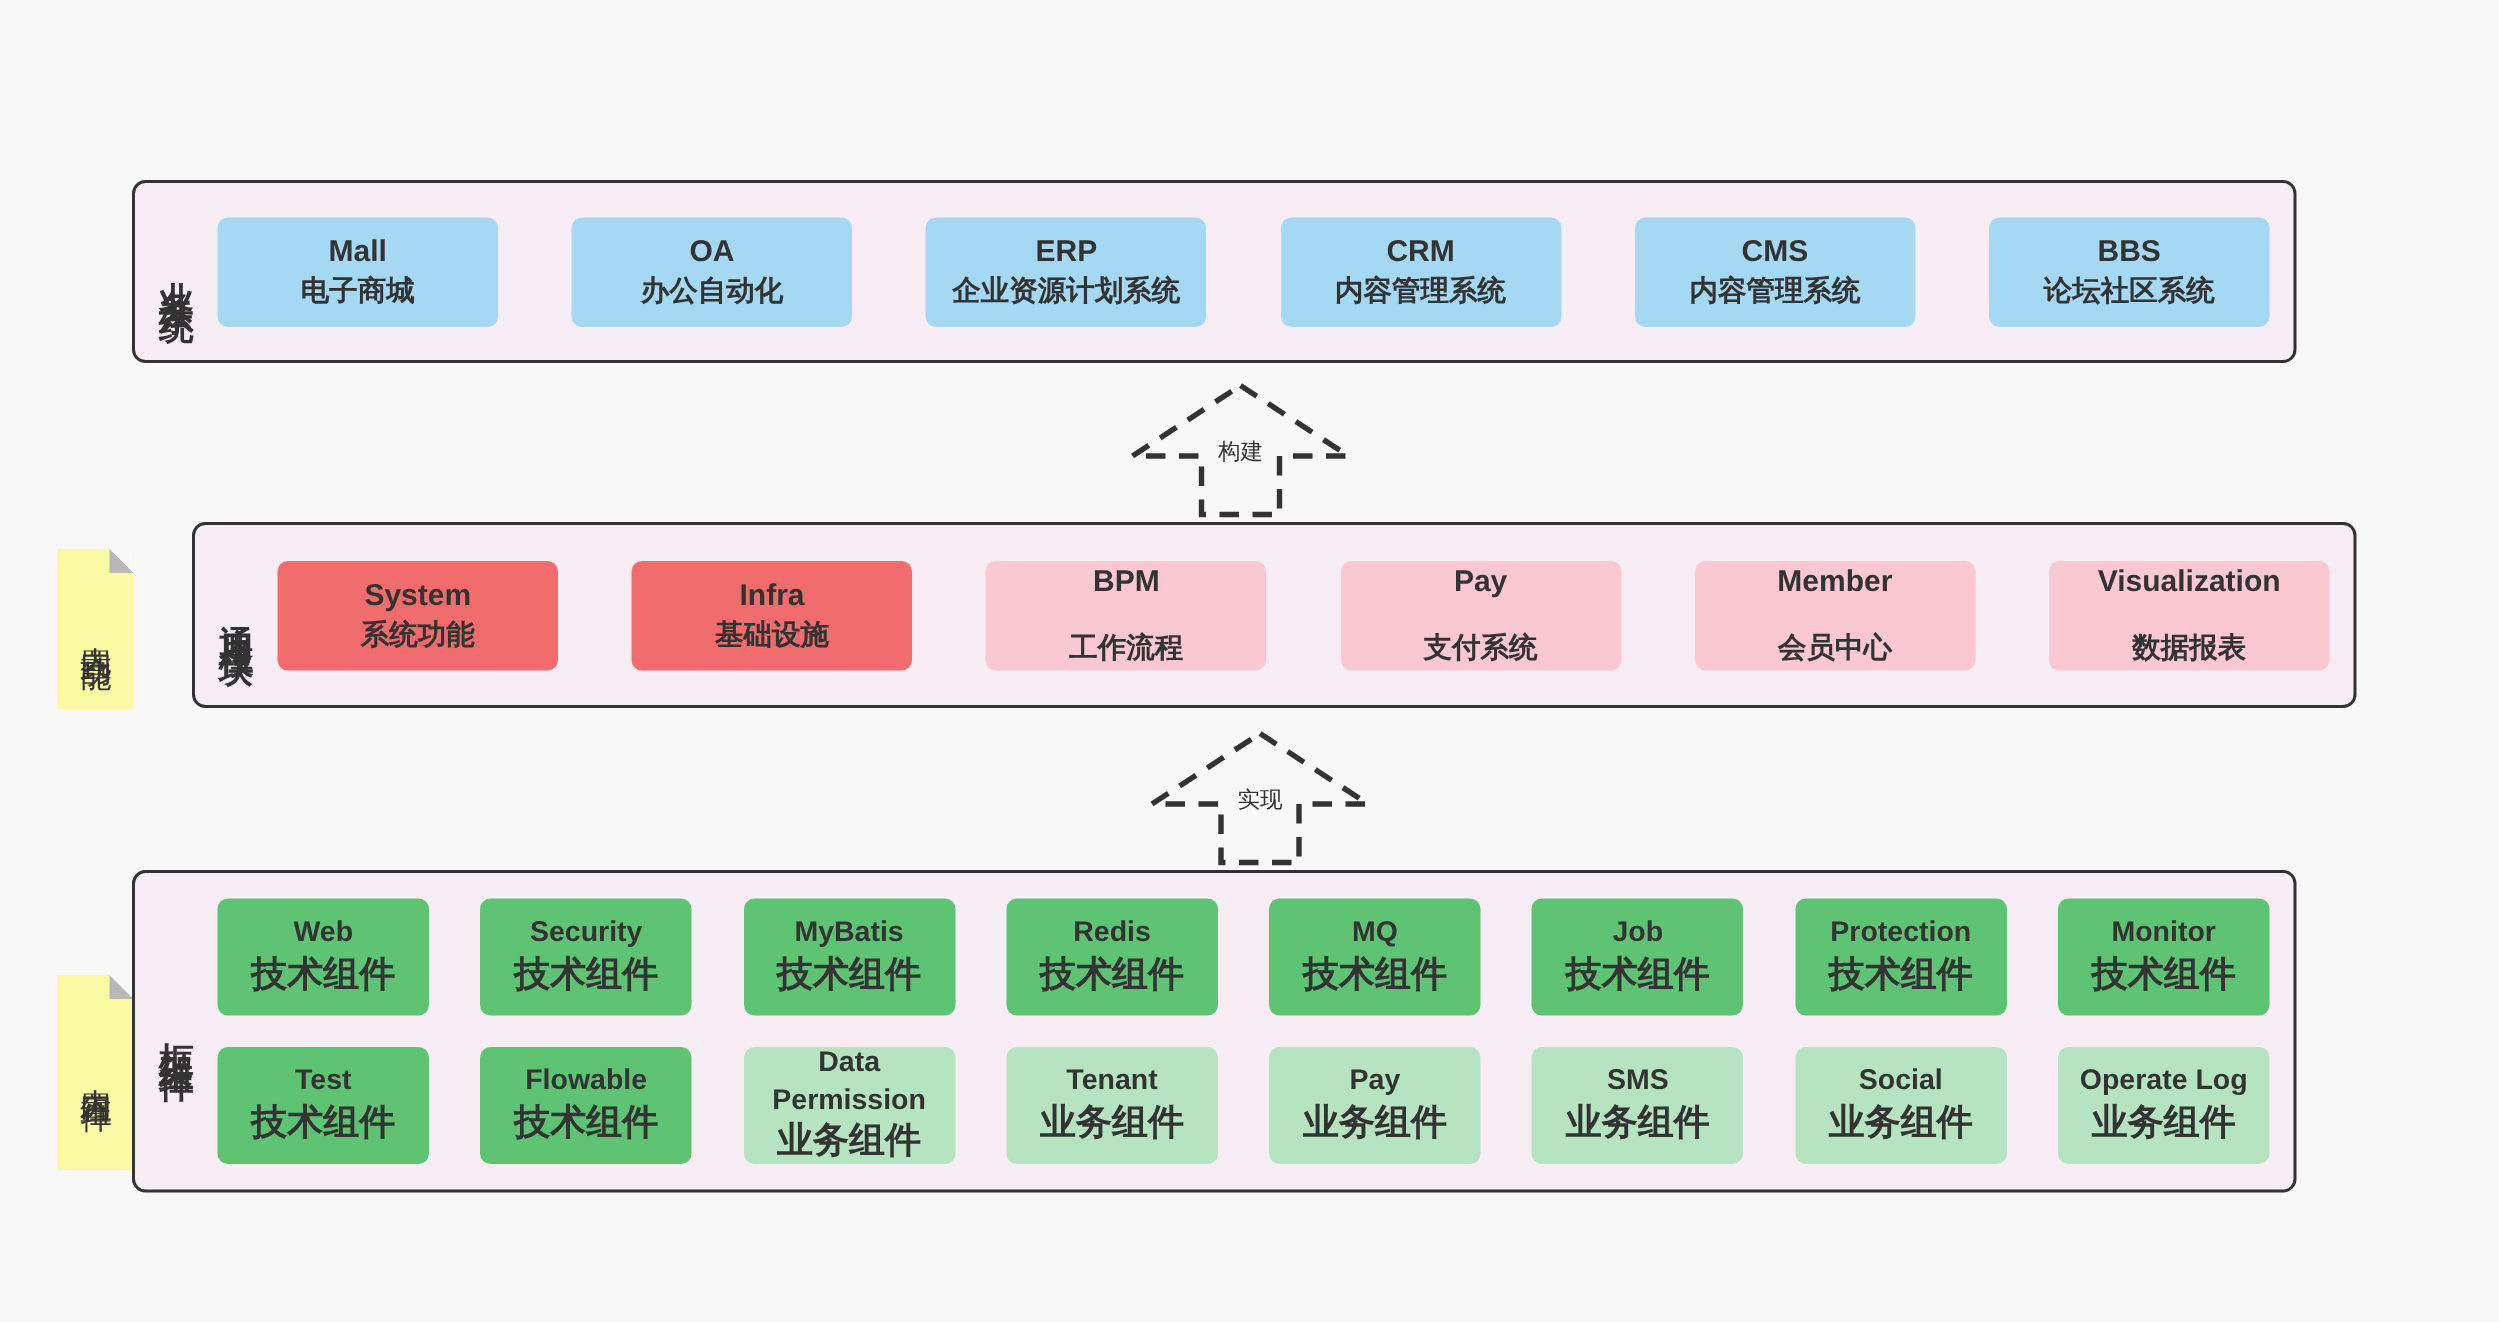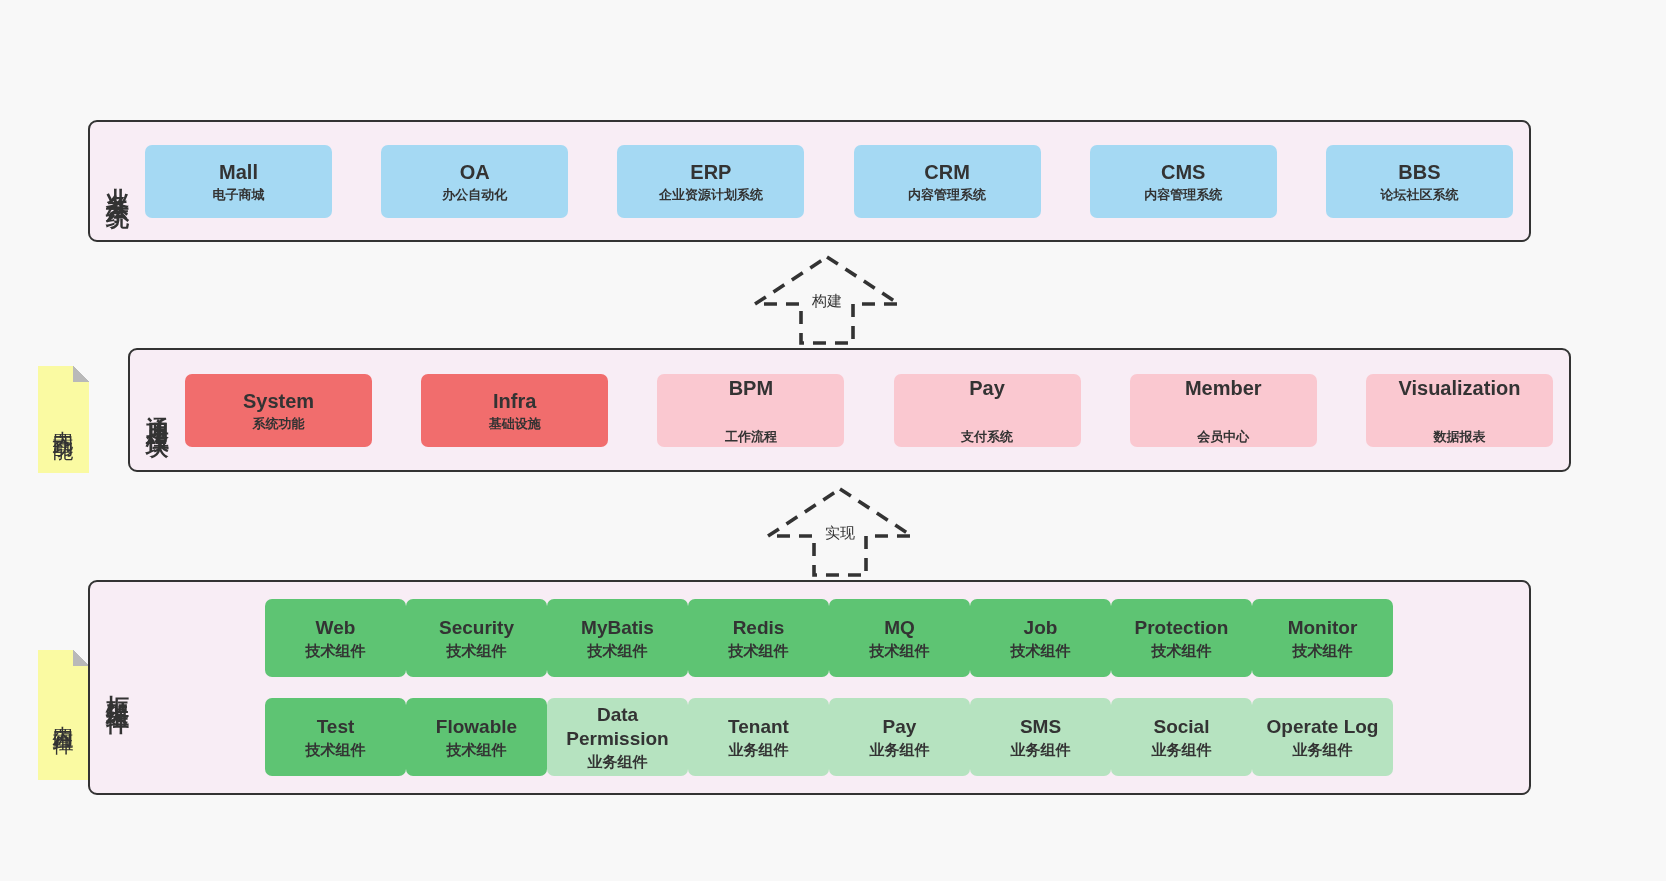--- a/index.html
+++ b/index.html
@@ -16,31 +16,31 @@
   .panel-modules   { top:348px; height:120px;margin-left:40px; }
   .panel-framework { top:580px; height:211px; }
 
   .label-zone { width:55px; display:flex; justify-content:center; align-items:center; align-self:stretch; }
   .vtext {
     writing-mode: vertical-rl; text-orientation: upright;
     font-size:23px; letter-spacing:6px; color:#333; line-height:1;
   }
   .boxes-zone { flex:1; display:flex; justify-content:space-between; align-items:center; padding-right:16px; }
   .rows-zone  { flex:1; display:flex; flex-direction:column; gap:21px; padding:11px 16px 11px 0; }
-  .rows-zone .boxes-zone { padding-right:0;justify-content:center; }
+  .rows-zone .boxes-zone { padding-right:0; }
 
   
   .box {
     border-radius:7px; display:flex; flex-direction:column; justify-content:center;
     align-items:center; text-align:center; line-height:1.4; font-size:20px; color:#333;
   }
-  .box .box-sub { font-size:13px; }
+  .box .box-sub { font-size:19px; }
   .panel-business .box, .panel-modules .box { width:187px; height:73px; }
   .panel-framework .box { width:141px; height:78px; font-size:19px; line-height:1.28; }
-  .panel-framework .box .box-sub { font-size:15px; }
+  .panel-framework .box .box-sub { font-size:24px; }
 
   .blue  { background:#a5d9f3; }
   .red   { background:#f16d6d; }
   .pink  { background:#fac8d0;justify-content:space-between; }
   .green { background:#5ec473; }
   .light-green { background:#b6e3c0; }
 
   
   .note {
     position:absolute; left:38px; width:51px; background:#fafaa2; z-index:0;

